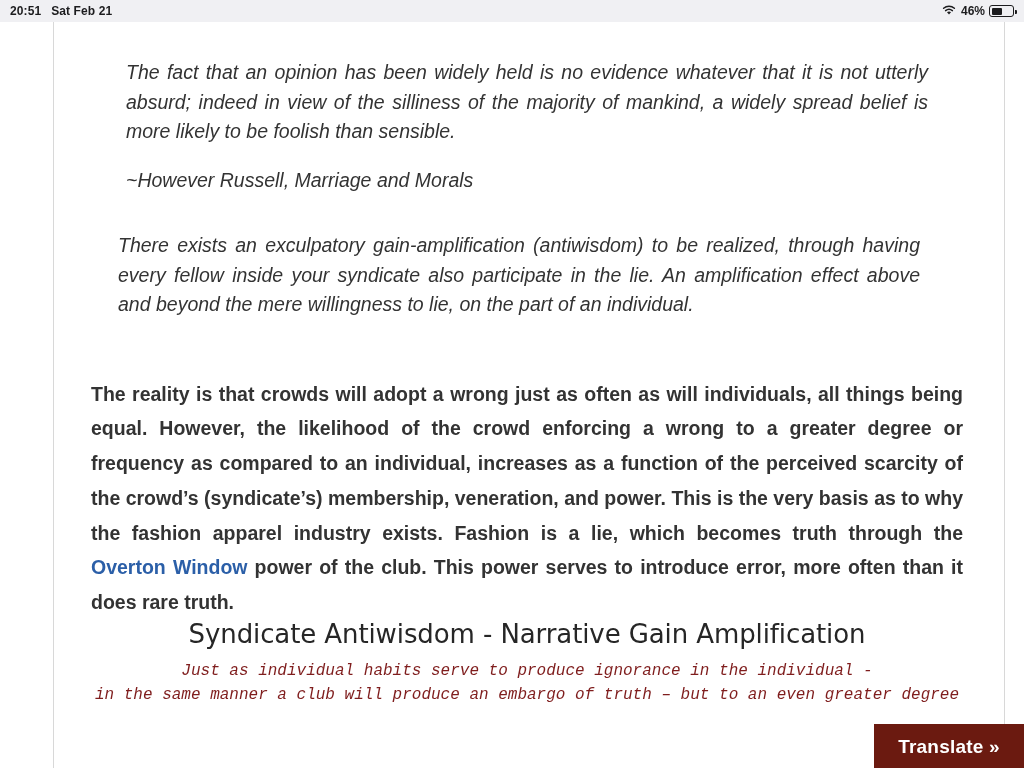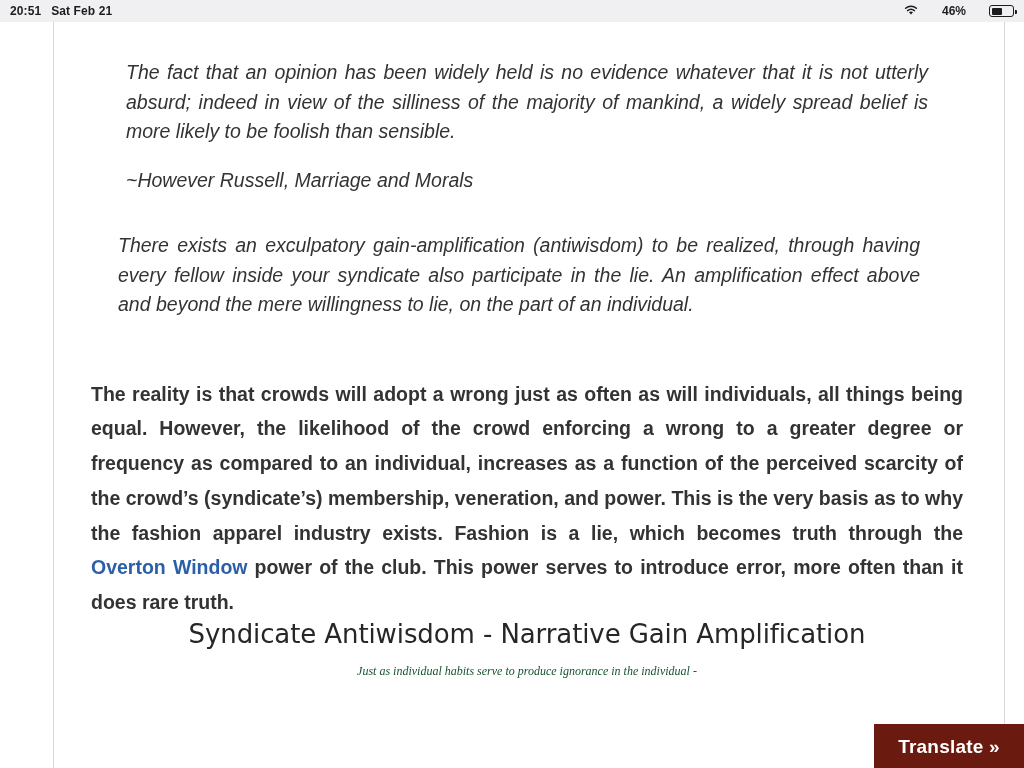--- a/index.html
+++ b/index.html
@@ -29,21 +29,21 @@
     align-items: center;
     gap: 10px;
     padding-left: 10px;
     font-weight: 600;
     letter-spacing: 0.1px;
   }
   .status-right {
     margin-left: auto;
     display: flex;
     align-items: center;
-    gap: 23px;
+    gap: 4px;
     padding-right: 10px;
     font-weight: 600;
   }
   .wifi-icon { display: block; }
   .battery {
     position: relative;
     width: 25px;
     height: 12px;
     border: 1.2px solid #1c1c1e;
     border-radius: 3px;
@@ -171,25 +171,25 @@
     font-family: "DejaVu Sans", sans-serif;
     font-size: 26px;
     line-height: 32px;
     font-weight: 400;
     letter-spacing: -0.1px;
     color: #262626;
     white-space: nowrap;
     margin-top: 20px;
   }
   .fig-sub {
-    font-family: Liberation Serif, serif;
-    font-style: italic;
-    font-size: 12px;
+    font-family: Liberation Mono, monospace;
+    font-style: italic;
+    font-size: 16px;
     line-height: 22px;
-    color: #14532d;
+    color: #7f1d1d;
     margin-top: 10px;
     white-space: nowrap;
   }
 
   
   .translate-widget {
     position: absolute;
     left: 874px;
     top: 702px;
     width: 150px;
@@ -251,20 +251,21 @@
 
     <blockquote class="quote q2">
       <p>There exists an exculpatory gain-amplification (antiwisdom) to be realized, through having every fellow inside your syndicate also participate in the lie. An amplification effect above and beyond the mere willingness to lie, on the part of an individual.</p>
     </blockquote>
 
     <p class="body-para"><span>The reality is that crowds will adopt a wrong just as often as will individuals, all things being equal. However, the likelihood of the crowd enforcing a wrong to a greater degree or frequency as compared to an individual, increases as a function of the perceived scarcity of the crowd’s (syndicate’s) membership, veneration, and power. This is the very basis as to why the fashion apparel industry exists. Fashion is a lie, which becomes truth through the </span><a href="#">Overton Window</a><span> power of the club. This power serves to introduce error, more often than it does rare truth.</span></p>
 
     <div class="figure">
       <div class="fig-title">Syndicate Antiwisdom - Narrative Gain Amplification</div>
       <div class="fig-sub">Just as individual habits serve to produce ignorance in the individual -</div>
+      <div class="fig-sub" style="margin-top:2px;">in the same manner a club will produce an embargo of truth – but to an even greater degree</div>
 
     </div>
 
   </div>
 
   <div class="goog-mark">G</div>
 
   <div class="translate-widget">
     <span>Translate »</span>
   </div>

